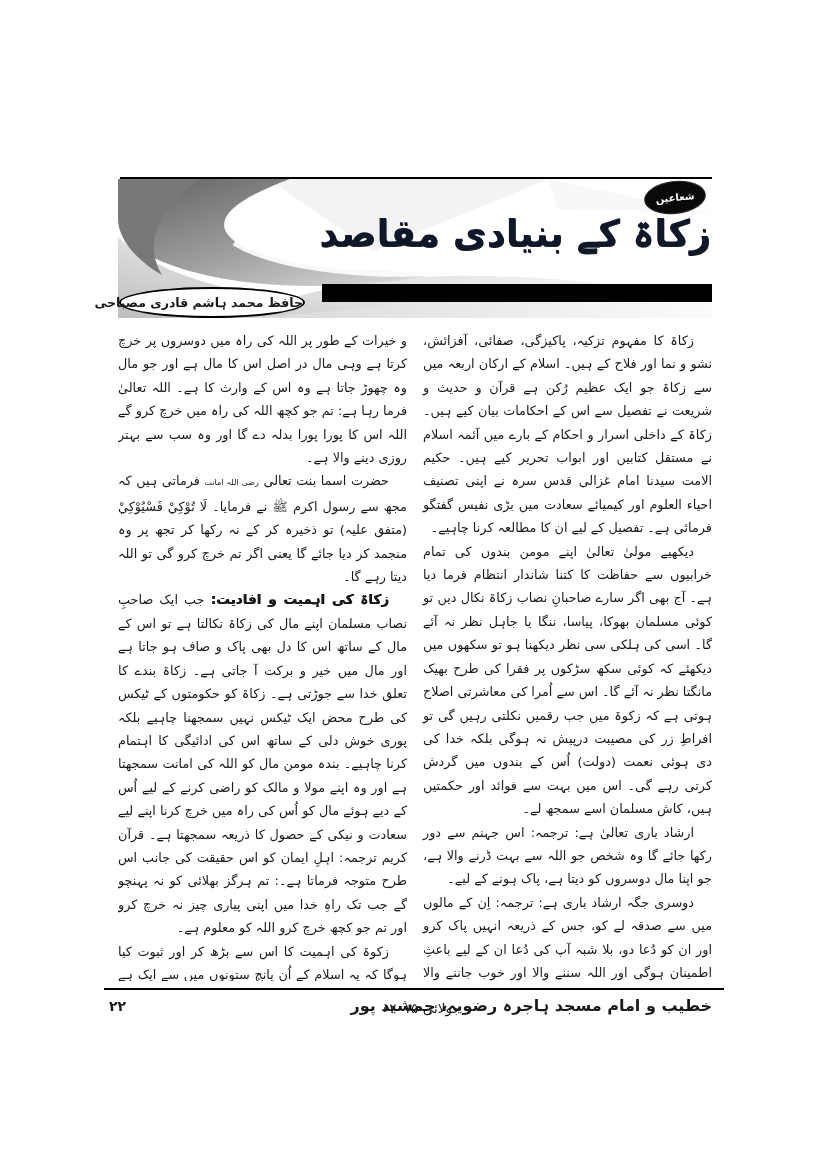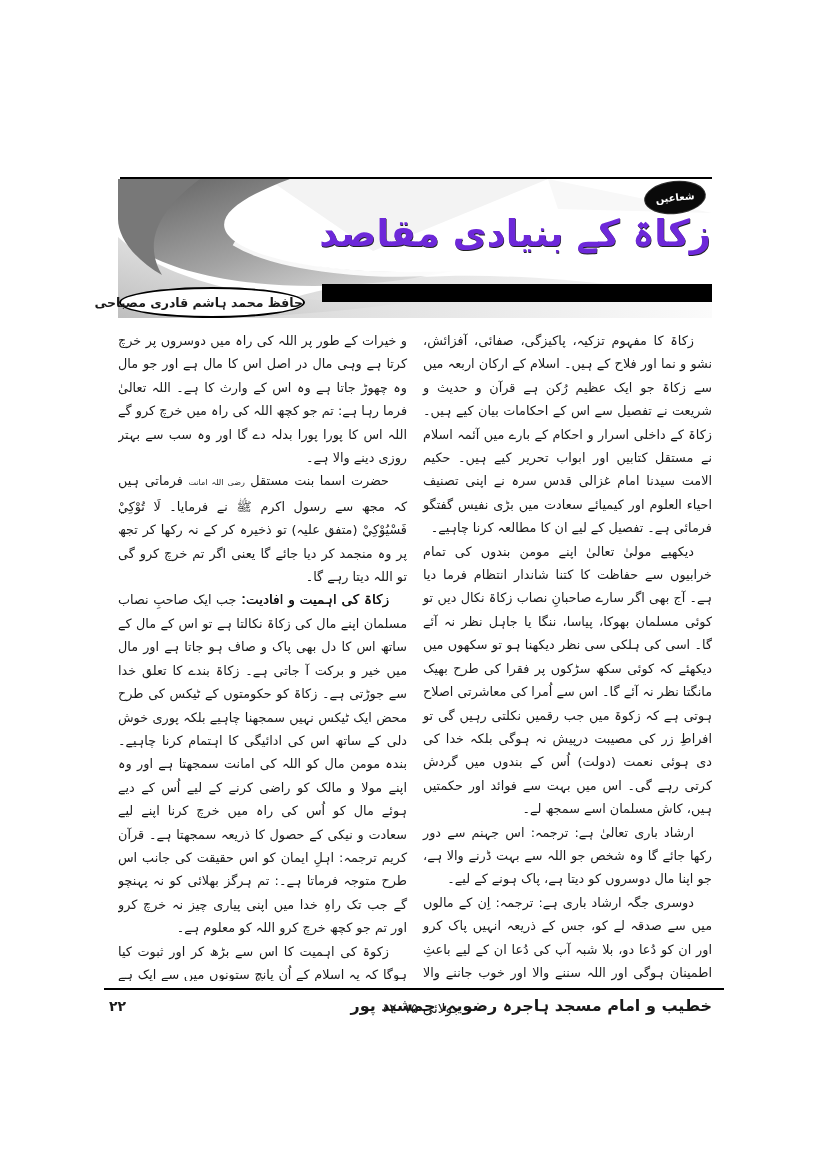--- a/index.html
+++ b/index.html
@@ -23,21 +23,21 @@
     position:absolute;left:645px;top:182px;width:60px;height:31px;
     background:#0a0a0a;border-radius:50%;
     display:flex;align-items:center;justify-content:center;
     color:#fff;font-size:10px;font-weight:bold;direction:rtl;
     transform:rotate(-6deg);
     box-shadow:0 0 0 1px #333;
   }
   .title{
     position:absolute;right:116px;top:212px;margin:0;
     direction:rtl;white-space:nowrap;
-    font-size:37px;font-weight:bold;color:#6d28d9;
+    font-size:37px;font-weight:bold;color:#0f172a;
     letter-spacing:0px;
     text-shadow:0.5px 0.5px 0 #222;
   }
   .black-bar{
     position:absolute;left:322px;top:284px;width:390px;height:18px;background:#000;
   }
   .author-oval{
     position:absolute;left:119px;top:287px;width:186px;height:31px;
     background:#fff;border:2px solid #000;border-radius:50%;
     display:flex;align-items:center;justify-content:flex-start;
@@ -54,21 +54,21 @@
     font-size:12.8px;line-height:23.4px;
     text-align:justify;
   }
   .col p{margin:0;}
   .col p.indent{text-indent:18px;}
   .col .heading{
     font-weight:bold;font-size:13.6px;
     text-shadow:0.4px 0 0 #000;
   }
   .heading-inline{
-    font-weight:normal;font-size:13.6px;
+    font-weight:bold;font-size:13.6px;
     text-shadow:0.4px 0 0 #000;
   }
   .honorific{font-size:8px;}
   
   .footer-rule{
     position:absolute;left:104px;top:988px;width:620px;height:2px;background:#000;
   }
   .footer-pg{
     position:absolute;left:109px;top:998px;font-size:14px;font-weight:bold;direction:rtl;
   }
@@ -132,21 +132,21 @@
       <p class="indent">زکاۃ کا مفہوم تزکیہ، پاکیزگی، صفائی، آفزائش، نشو و نما اور فلاح کے ہیں۔ اسلام کے ارکان اربعہ میں سے زکاۃ جو ایک عظیم رُکن ہے قرآن و حدیث و شریعت نے تفصیل سے اس کے احکامات بیان کیے ہیں۔ زکاۃ کے داخلی اسرار و احکام کے بارے میں آئمہ اسلام نے مستقل کتابیں اور ابواب تحریر کیے ہیں۔ حکیم الامت سیدنا امام غزالی قدس سرہ نے اپنی تصنیف احیاء العلوم اور کیمیائے سعادت میں بڑی نفیس گفتگو فرمائی ہے۔ تفصیل کے لیے ان کا مطالعہ کرنا چاہیے۔</p>
       <p class="indent">دیکھیے مولیٰ تعالیٰ اپنے مومن بندوں کی تمام خرابیوں سے حفاظت کا کتنا شاندار انتظام فرما دیا ہے۔ آج بھی اگر سارے صاحبانِ نصاب زکاۃ نکال دیں تو کوئی مسلمان بھوکا، پیاسا، ننگا یا جاہل نظر نہ آئے گا۔ اسی کی ہلکی سی نظر دیکھنا ہو تو سکھوں میں دیکھئے کہ کوئی سکھ سڑکوں پر فقرا کی طرح بھیک مانگتا نظر نہ آئے گا۔ اس سے اُمرا کی معاشرتی اصلاح ہوتی ہے کہ زکوۃ میں جب رقمیں نکلتی رہیں گی تو افراطِ زر کی مصیبت درپیش نہ ہوگی بلکہ خدا کی دی ہوئی نعمت (دولت) اُس کے بندوں میں گردش کرتی رہے گی۔ اس میں بہت سے فوائد اور حکمتیں ہیں، کاش مسلمان اسے سمجھ لے۔</p>
       <p class="indent">ارشاد باری تعالیٰ ہے: ترجمہ: اس جہنم سے دور رکھا جائے گا وہ شخص جو اللہ سے بہت ڈرنے والا ہے، جو اپنا مال دوسروں کو دیتا ہے، پاک ہونے کے لیے۔</p>
       <p class="indent">دوسری جگہ ارشاد باری ہے: ترجمہ: اِن کے مالوں میں سے صدقہ لے کو، جس کے ذریعہ انہیں پاک کرو اور ان کو دُعا دو، بلا شبہ آپ کی دُعا ان کے لیے باعثِ اطمینان ہوگی اور اللہ سننے والا اور خوب جاننے والا ہے۔ (التوبہ)</p>
 
     </div>
 
     <div class="col">
       <p>و خیرات کے طور پر اللہ کی راہ میں دوسروں پر خرچ کرتا ہے وہی مال در اصل اس کا مال ہے اور جو مال وہ چھوڑ جاتا ہے وہ اس کے وارث کا ہے۔ اللہ تعالیٰ فرما رہا ہے: تم جو کچھ اللہ کی راہ میں خرچ کرو گے اللہ اس کا پورا پورا بدلہ دے گا اور وہ سب سے بہتر روزی دینے والا ہے۔</p>
       <p class="indent">
-        <span>حضرت اسما بنت مستقل</span>
+        <span>حضرت اسما بنت تعالی</span>
         <span class="honorific">رضی اللہ امانت</span>
         <span>فرماتی ہیں کہ مجھ سے رسول اکرم</span>
         <span>ﷺ</span>
         <span>نے فرمایا۔ لَا تُوْكِيْ فَسْيُوْكِيْ (متفق علیہ) تو ذخیرہ کر کے نہ رکھا کر تجھ پر وہ منجمد کر دیا جائے گا یعنی اگر تم خرچ کرو گی تو اللہ دیتا رہے گا۔</span>
       </p>
       <p class="indent">
         <span class="heading-inline">زکاۃ کی اہمیت و افادیت:</span>
         <span>جب ایک صاحبِ نصاب مسلمان اپنے مال کی زکاۃ نکالتا ہے تو اس کے مال کے ساتھ اس کا دل بھی پاک و صاف ہو جاتا ہے اور مال میں خیر و برکت آ جاتی ہے۔ زکاۃ بندے کا تعلق خدا سے جوڑتی ہے۔ زکاۃ کو حکومتوں کے ٹیکس کی طرح محض ایک ٹیکس نہیں سمجھنا چاہیے بلکہ پوری خوش دلی کے ساتھ اس کی ادائیگی کا اہتمام کرنا چاہیے۔ بندہ مومن مال کو اللہ کی امانت سمجھتا ہے اور وہ اپنے مولا و مالک کو راضی کرنے کے لیے اُس کے دیے ہوئے مال کو اُس کی راہ میں خرچ کرنا اپنے لیے سعادت و نیکی کے حصول کا ذریعہ سمجھتا ہے۔ قرآن کریم ترجمہ: اہلِ ایمان کو اس حقیقت کی جانب اس طرح متوجہ فرماتا ہے۔: تم ہرگز بھلائی کو نہ پہنچو گے جب تک راہِ خدا میں اپنی پیاری چیز نہ خرچ کرو اور تم جو کچھ خرچ کرو اللہ کو معلوم ہے۔</span>
       </p>
       <p class="indent">زکوۃ کی اہمیت کا اس سے بڑھ کر اور ثبوت کیا ہوگا کہ یہ اسلام کے اُن پانچ ستونوں میں سے ایک ہے جس پر اسلام کی عمارت کھڑی ہے۔ قرآن کریم میں جس کثرت کے ساتھ نماز اور زکاۃ کا ساتھ ساتھ ذکر ہے کسی اور کا حکم اتنا نہیں ملتا۔ دل کو ہلا دینے والے عذاب کا ذکر بھی ہے۔</p>

